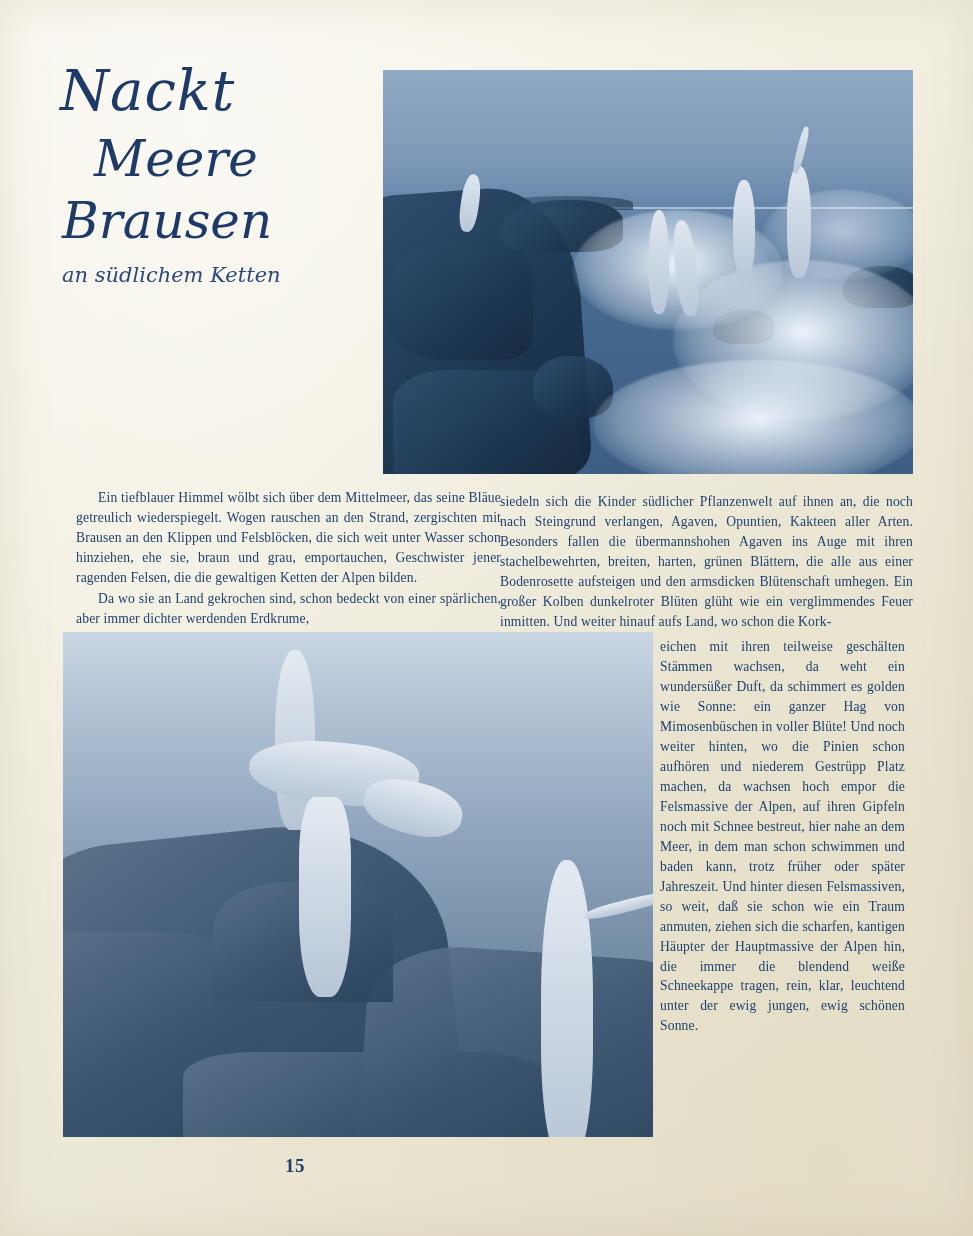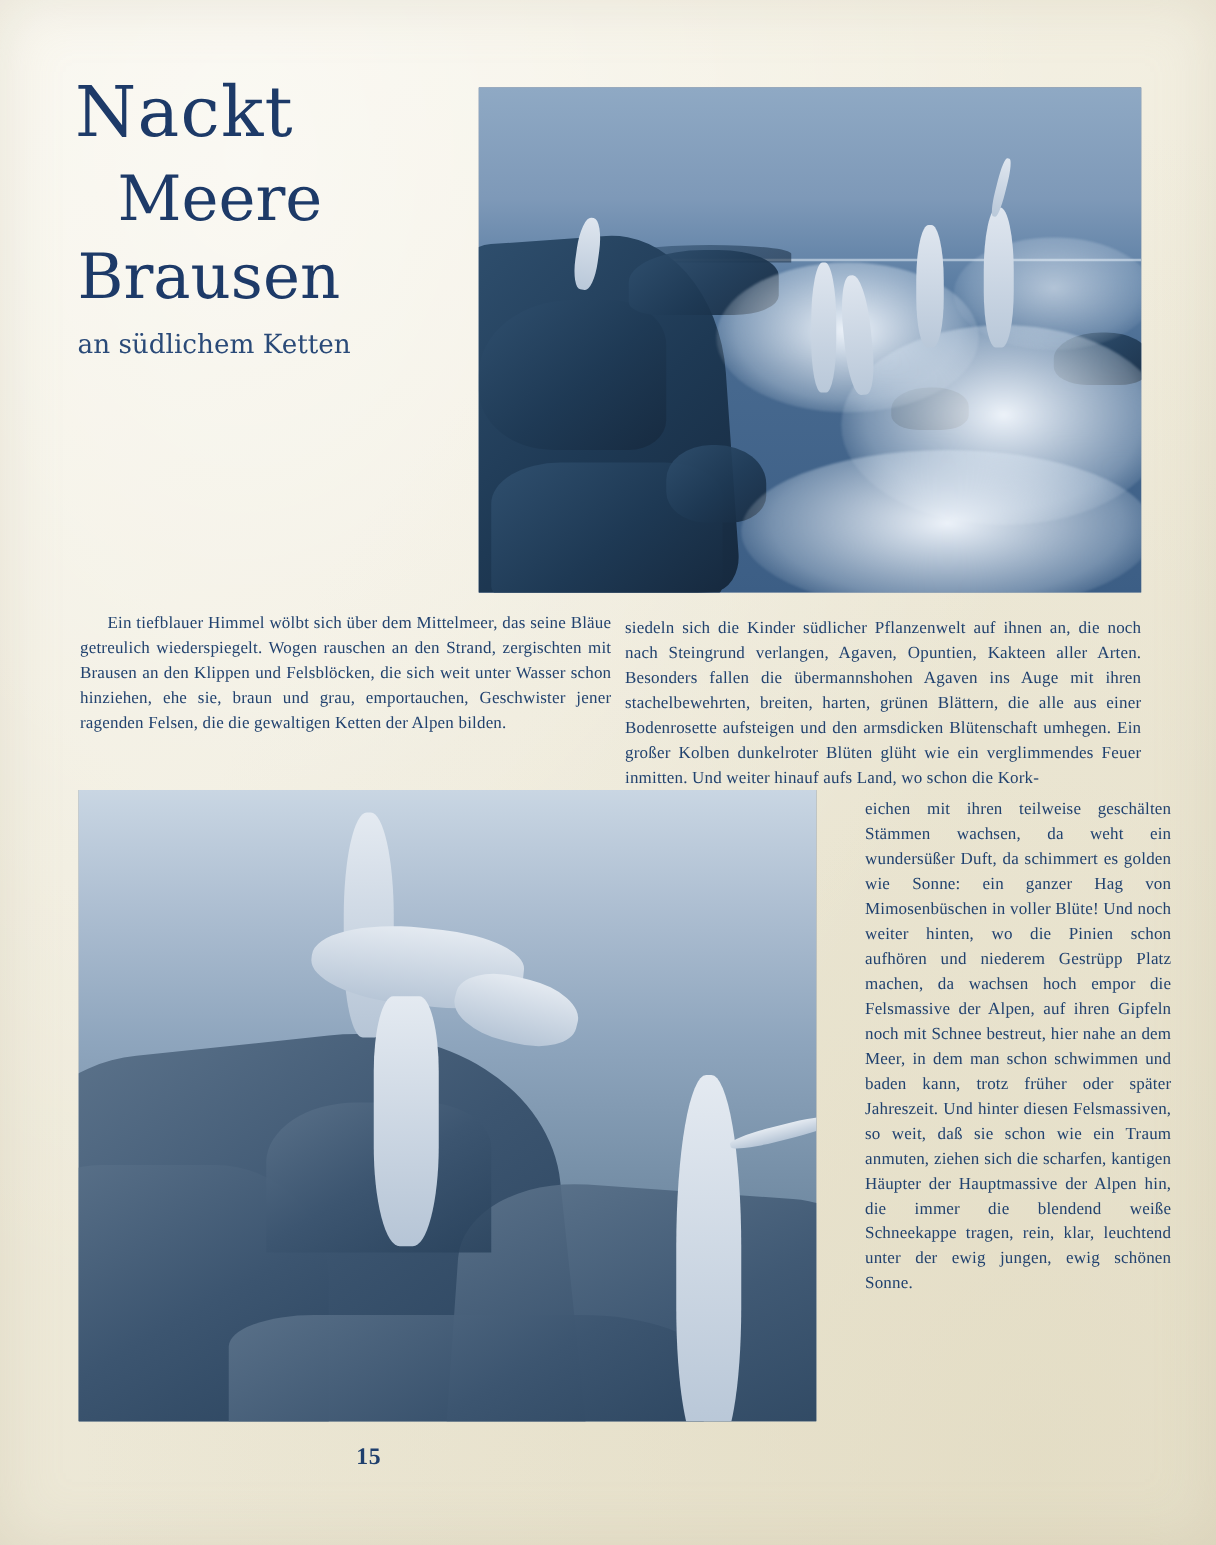--- a/index.html
+++ b/index.html
@@ -40,20 +40,21 @@
     left: 60px;
     top: 62px;
     width: 300px;
     color: #1f3b66;
   }
   .t-line {
     font-family: "DejaVu Serif", serif;
     color: #1d3a68;
     line-height: 1.05;
     white-space: nowrap;
+    font-style: italic;
   }
   .t1 { font-size: 56px; letter-spacing: 1px; }
   .t2 { font-size: 32px; margin-top: 14px; margin-left: 38px; }
   .t3 { font-size: 50px; margin-top: 12px; margin-left: 34px; }
   .t4 { font-size: 30px; margin-top: 14px; margin-left: 34px; }
   .t5 { font-size: 50px; margin-top: 10px; margin-left: 2px; }
   .t6 {
     font-size: 21px;
     margin-top: 16px;
     margin-left: 2px;
@@ -131,23 +132,23 @@
     color: #21426f;
     font-size: 13.6px;
     line-height: 1.47;
     text-align: justify;
     letter-spacing: 0.15px;
   }
   .col p { margin: 0; }
   .col p + p { margin-top: 1px; }
   .indent { text-indent: 22px; }
 
-  #col-left-top  { left: 64px;  top: 488px; width: 425px; }
+  #col-left-top  { left: 76px;  top: 488px; width: 425px; }
   #col-right-top { left: 500px; top: 492px; width: 413px; }
-  #col-right-mid { left: 692px; top: 637px; width: 245px; }
+  #col-right-mid { left: 660px; top: 637px; width: 245px; }
 
   
   .folio {
     position: absolute;
     left: 0;
     top: 1155px;
     width: 590px;
     text-align: center;
     font-family: "Liberation Serif", serif;
     font-weight: bold;
@@ -215,20 +216,21 @@
       <div class="p2-fig" style="left:212px;top:18px;width:40px;height:180px;"></div>
       <div class="p2-fig" style="left:186px;top:110px;width:170px;height:62px;border-radius:50% 40% 40% 45%;transform:rotate(6deg);"></div>
       <div class="p2-fig" style="left:236px;top:165px;width:52px;height:200px;border-radius:30% 30% 40% 40%;"></div>
       <div class="p2-fig" style="left:300px;top:150px;width:100px;height:52px;border-radius:45%;transform:rotate(14deg);"></div>
       <div class="p2-fig" style="left:478px;top:228px;width:52px;height:300px;"></div>
       <div class="p2-fig" style="left:520px;top:268px;width:86px;height:12px;border-radius:40%;transform:rotate(-14deg);"></div>
     </div>
 
     <div class="col" id="col-left-top">
       <p class="indent">Ein tiefblauer Himmel wölbt sich über dem Mittelmeer, das seine Bläue getreulich wiederspiegelt. Wogen rauschen an den Strand, zergischten mit Brausen an den Klippen und Felsblöcken, die sich weit unter Wasser schon hinziehen, ehe sie, braun und grau, emportauchen, Geschwister jener ragenden Felsen, die die gewaltigen Ketten der Alpen bilden.</p>
+      <p class="indent">Da wo sie an Land gekrochen sind, schon bedeckt von einer spärlichen, aber immer dichter werdenden Erdkrume,</p>
     </div>
 
     <div class="col" id="col-right-top">
       <p>siedeln sich die Kinder südlicher Pflanzenwelt auf ihnen an, die noch nach Steingrund verlangen, Agaven, Opuntien, Kakteen aller Arten. Besonders fallen die übermannshohen Agaven ins Auge mit ihren stachelbewehrten, breiten, harten, grünen Blättern, die alle aus einer Bodenrosette aufsteigen und den armsdicken Blütenschaft umhegen. Ein großer Kolben dunkelroter Blüten glüht wie ein verglimmendes Feuer inmitten. Und weiter hinauf aufs Land, wo schon die Kork-</p>
     </div>
 
     <div class="col" id="col-right-mid">
       <p>eichen mit ihren teilweise geschälten Stämmen wachsen, da weht ein wundersüßer Duft, da schimmert es golden wie Sonne: ein ganzer Hag von Mimosenbüschen in voller Blüte! Und noch weiter hinten, wo die Pinien schon aufhören und niederem Gestrüpp Platz machen, da wachsen hoch empor die Felsmassive der Alpen, auf ihren Gipfeln noch mit Schnee bestreut, hier nahe an dem Meer, in dem man schon schwimmen und baden kann, trotz früher oder später Jahreszeit. Und hinter diesen Felsmassiven, so weit, daß sie schon wie ein Traum anmuten, ziehen sich die scharfen, kantigen Häupter der Hauptmassive der Alpen hin, die immer die blendend weiße Schneekappe tragen, rein, klar, leuchtend unter der ewig jungen, ewig schönen Sonne.</p>
     </div>
 

